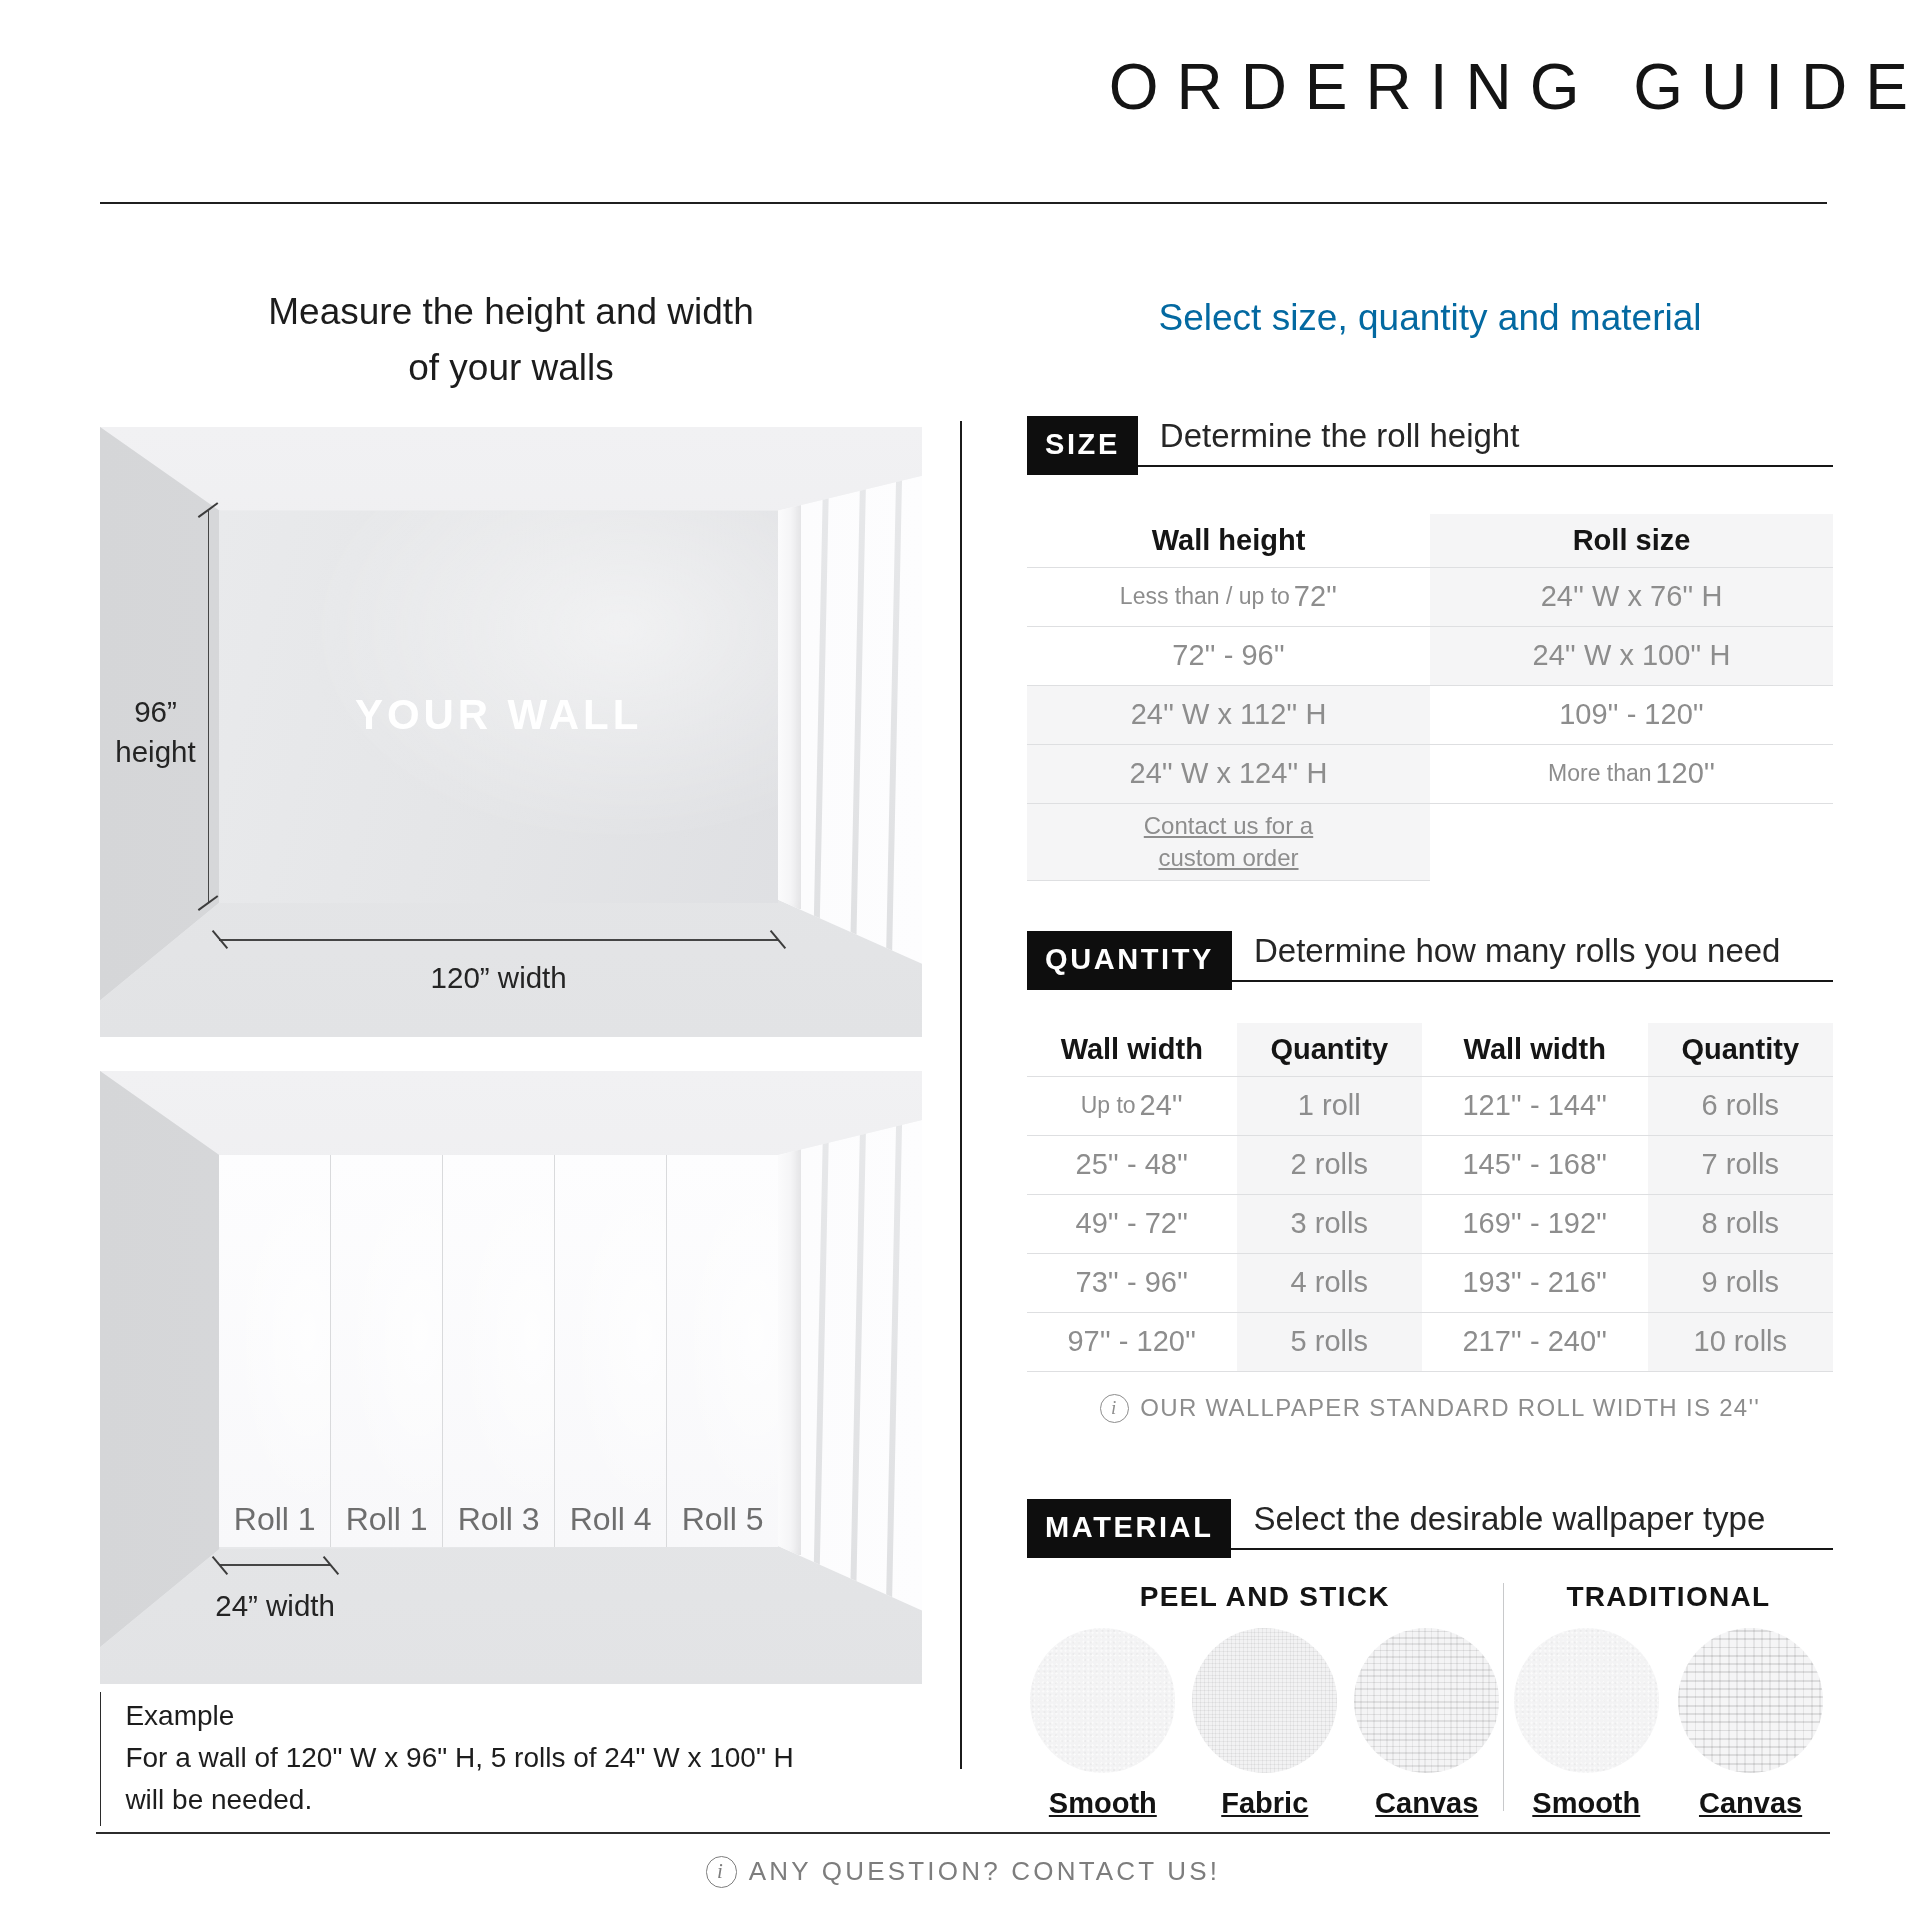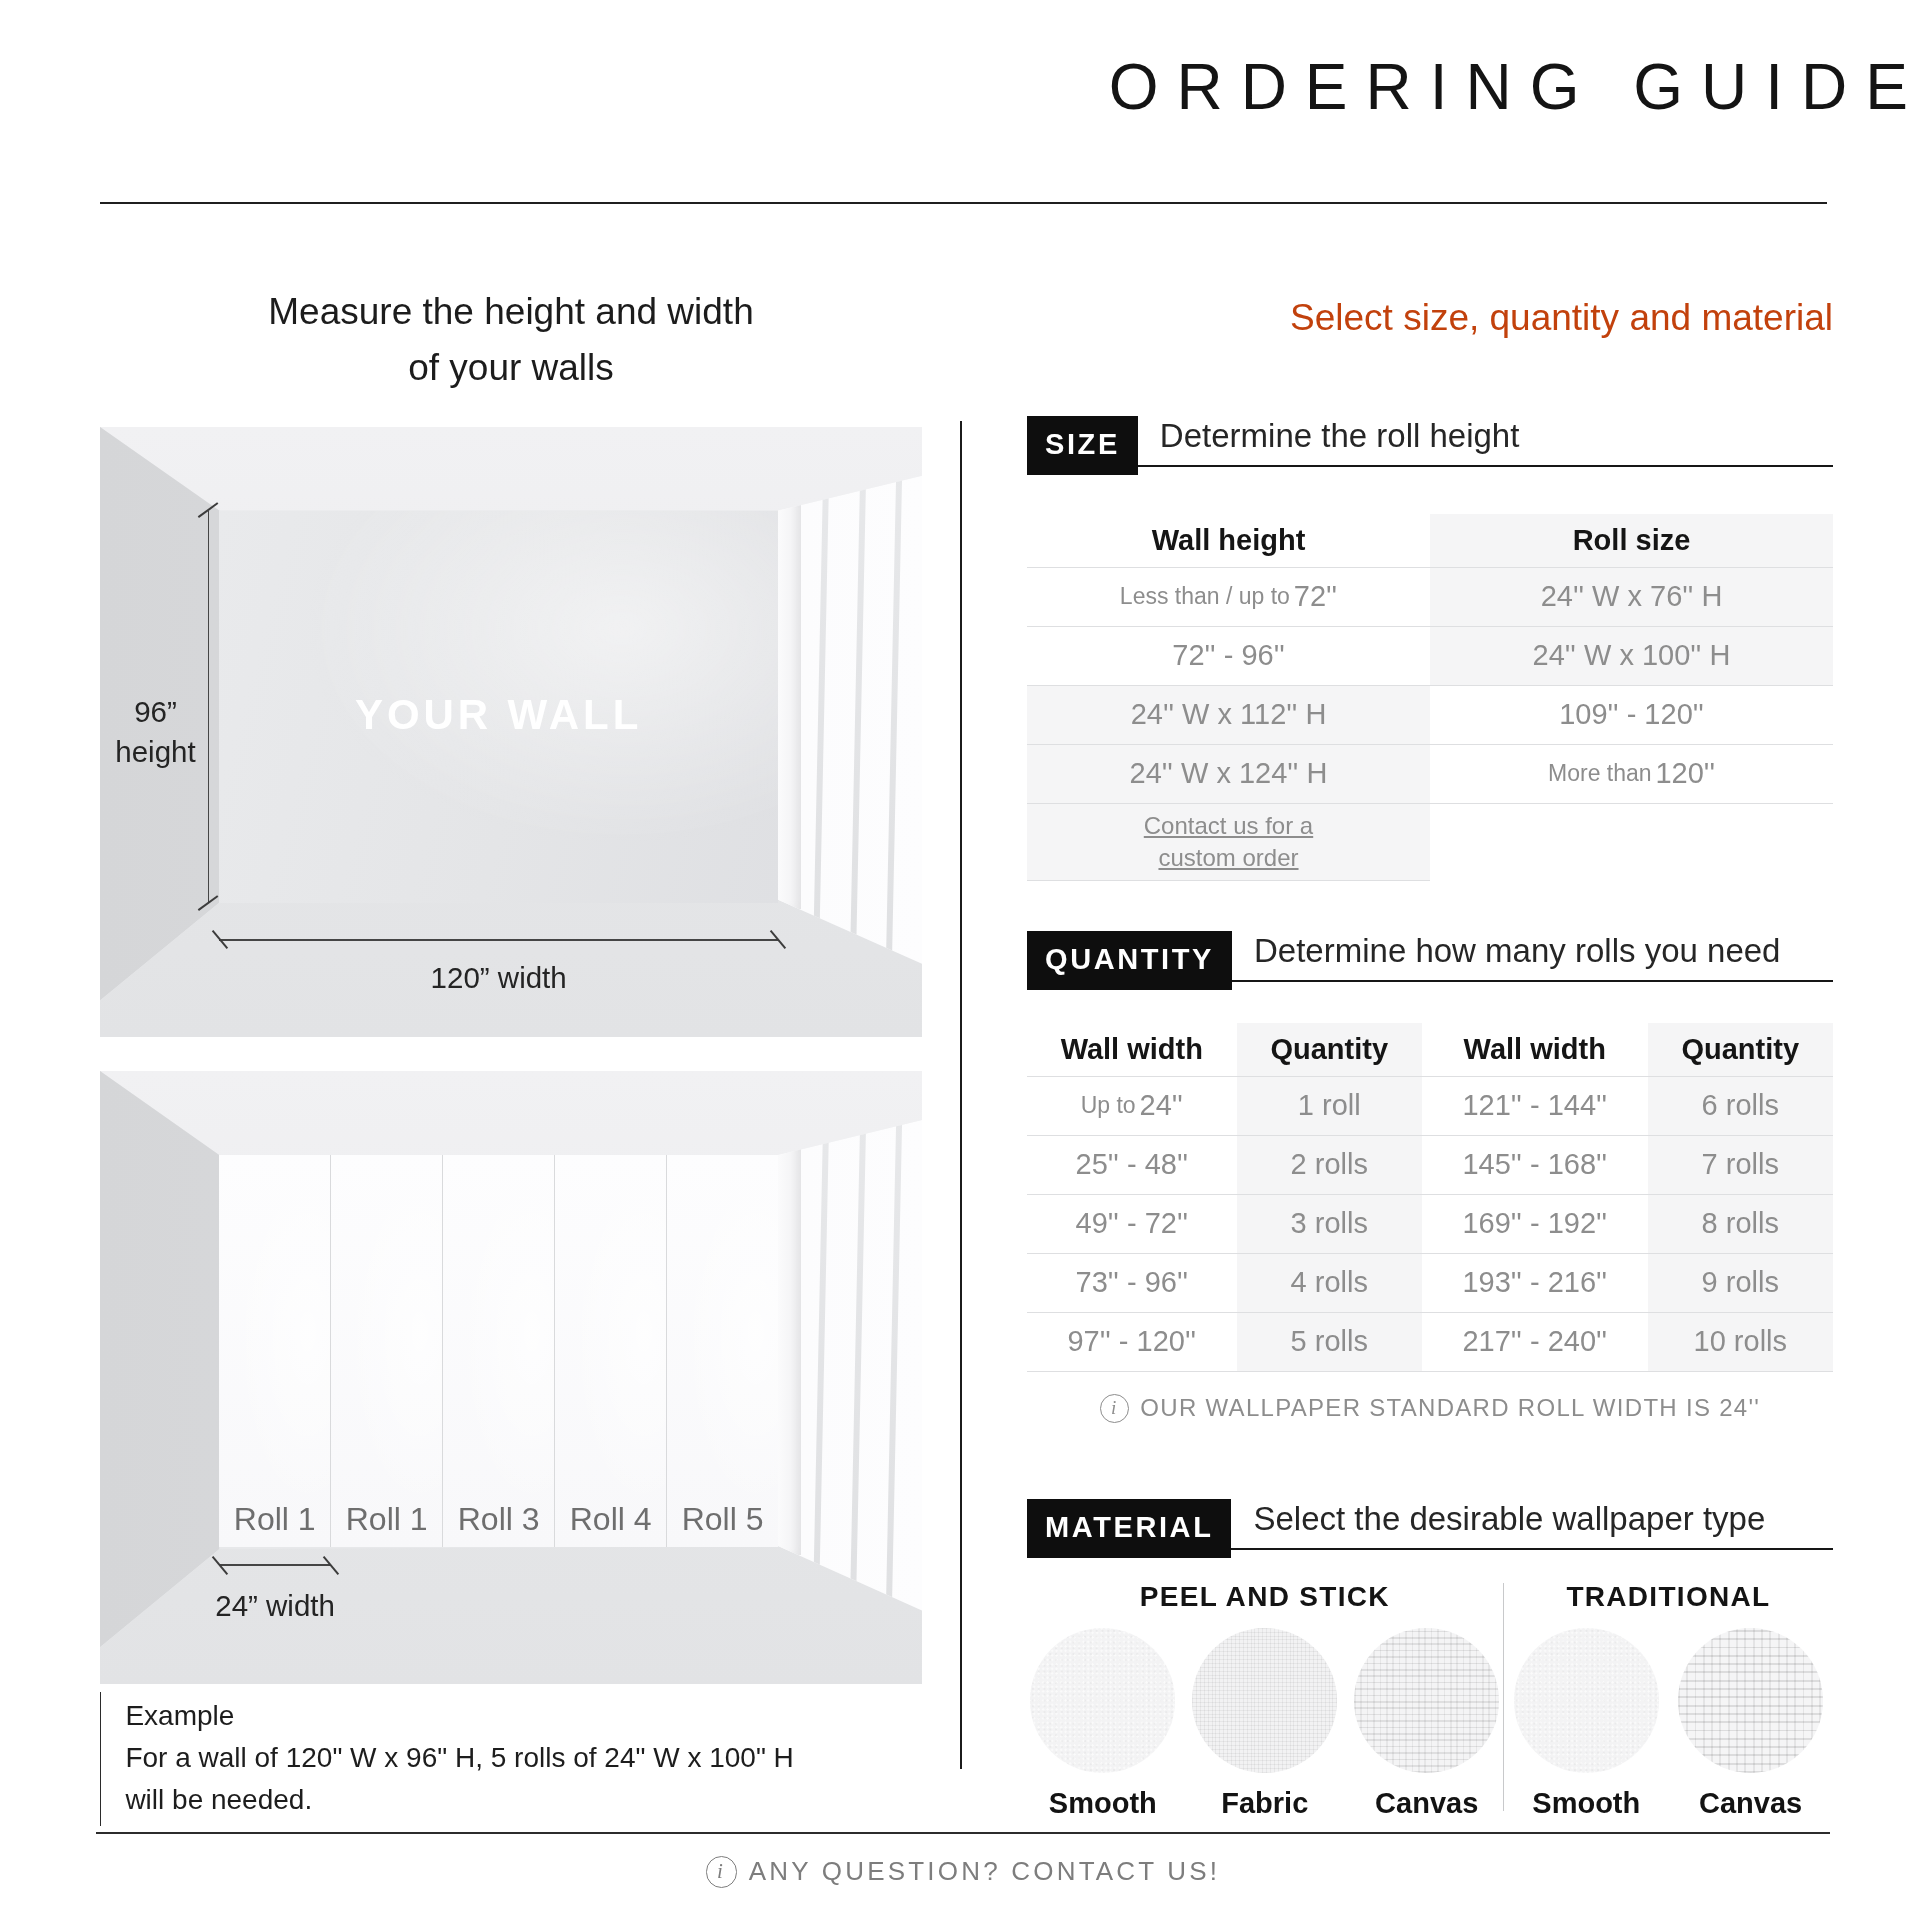--- a/index.html
+++ b/index.html
@@ -8,22 +8,22 @@
 
   
   .title{position:absolute;top:50px;left:0;width:100%;text-align:right;
          font-size:64px;font-weight:500;letter-spacing:18px;color:#141414;}
   .title-rule{position:absolute;top:202px;left:100px;width:1727px;height:1.9px;background:#1f1f1f;}
   .col-divider{position:absolute;left:960px;top:421px;width:1.9px;height:1348px;background:#1b1b1b;}
 
   
   .left-heading{position:absolute;left:100px;top:284px;width:822px;text-align:center;
                 font-size:37px;line-height:1.5;color:#1c1c1c;}
-  .right-heading{position:absolute;left:1027px;top:297px;width:806px;text-align:right;
-                 font-size:37px;color:#c2410c;}
+  .right-heading{position:absolute;left:1027px;top:297px;width:806px;text-align:center;
+                 font-size:37px;color:#0369a1;}
 
   
   .room{position:absolute;left:100px;width:822px;background:#e7e8ea;overflow:hidden;}
   #room1{top:427px;height:610px;}
   #room2{top:1071px;height:613px;}
   .rm-left{position:absolute;inset:0;clip-path:polygon(0 0,14.5% 13.7%,14.5% 78%,0 94%);
            background:linear-gradient(90deg,#d5d6d8 0%,#dcdde0 100%);}
   .rm-ceil{position:absolute;inset:0;clip-path:polygon(0 0,100% 0,100% 8%,82.5% 13.7%,14.5% 13.7%);
            background:linear-gradient(180deg,#f1f1f3 0%,#e7e8ea 100%);}
   .rm-floor{position:absolute;inset:0;clip-path:polygon(0 94%,14.5% 78%,82.5% 77.5%,100% 88%,100% 100%,0 100%);
@@ -100,21 +100,21 @@
              display:inline-flex;align-items:center;justify-content:center;
              font-family:"Liberation Serif",serif;font-style:italic;font-size:19px;color:#8d8d8d;}
 
   
   .materials{display:flex;margin-top:23px;}
   .mat-group{display:flex;flex-direction:column;}
   .mat-group.peel{width:59%;}
   .mat-divider{width:1.3px;background:#c8c9cb;margin:2.6px 0 9px;}
   .mat-group.trad{flex:1;}
   .mat-title{text-align:center;font-size:28px;font-weight:600;letter-spacing:1.3px;color:#141414;}
-  .swatch-row{display:flex;justify-content:center;gap:10.3px;margin-top:15.4px;}
+  .swatch-row{display:flex;justify-content:center;gap:10.3px;margin-top:15.4px;text-decoration:underline;}
   .swatch{display:flex;flex-direction:column;align-items:center;width:154px;}
   .swatch-circle{width:145px;height:145px;border-radius:50%;}
   .swatch-label{margin-top:14px;font-size:29px;font-weight:700;color:#131313;}
   .tex-smooth{background-color:#f3f3f4;
       background-image:radial-gradient(rgba(0,0,0,.035) 1px,transparent 1px),
                        radial-gradient(rgba(255,255,255,.65) 1px,transparent 1px);
       background-size:5.8px 5.8px,4.5px 4.5px;background-position:0 0,1.9px 2.6px;}
   .tex-fabric{background-color:#f2f2f3;
       background-image:repeating-linear-gradient(0deg,rgba(0,0,0,.05) 0 1px,transparent 1px 3.9px),
                        repeating-linear-gradient(90deg,rgba(0,0,0,.05) 0 1px,transparent 1px 3.9px);}

